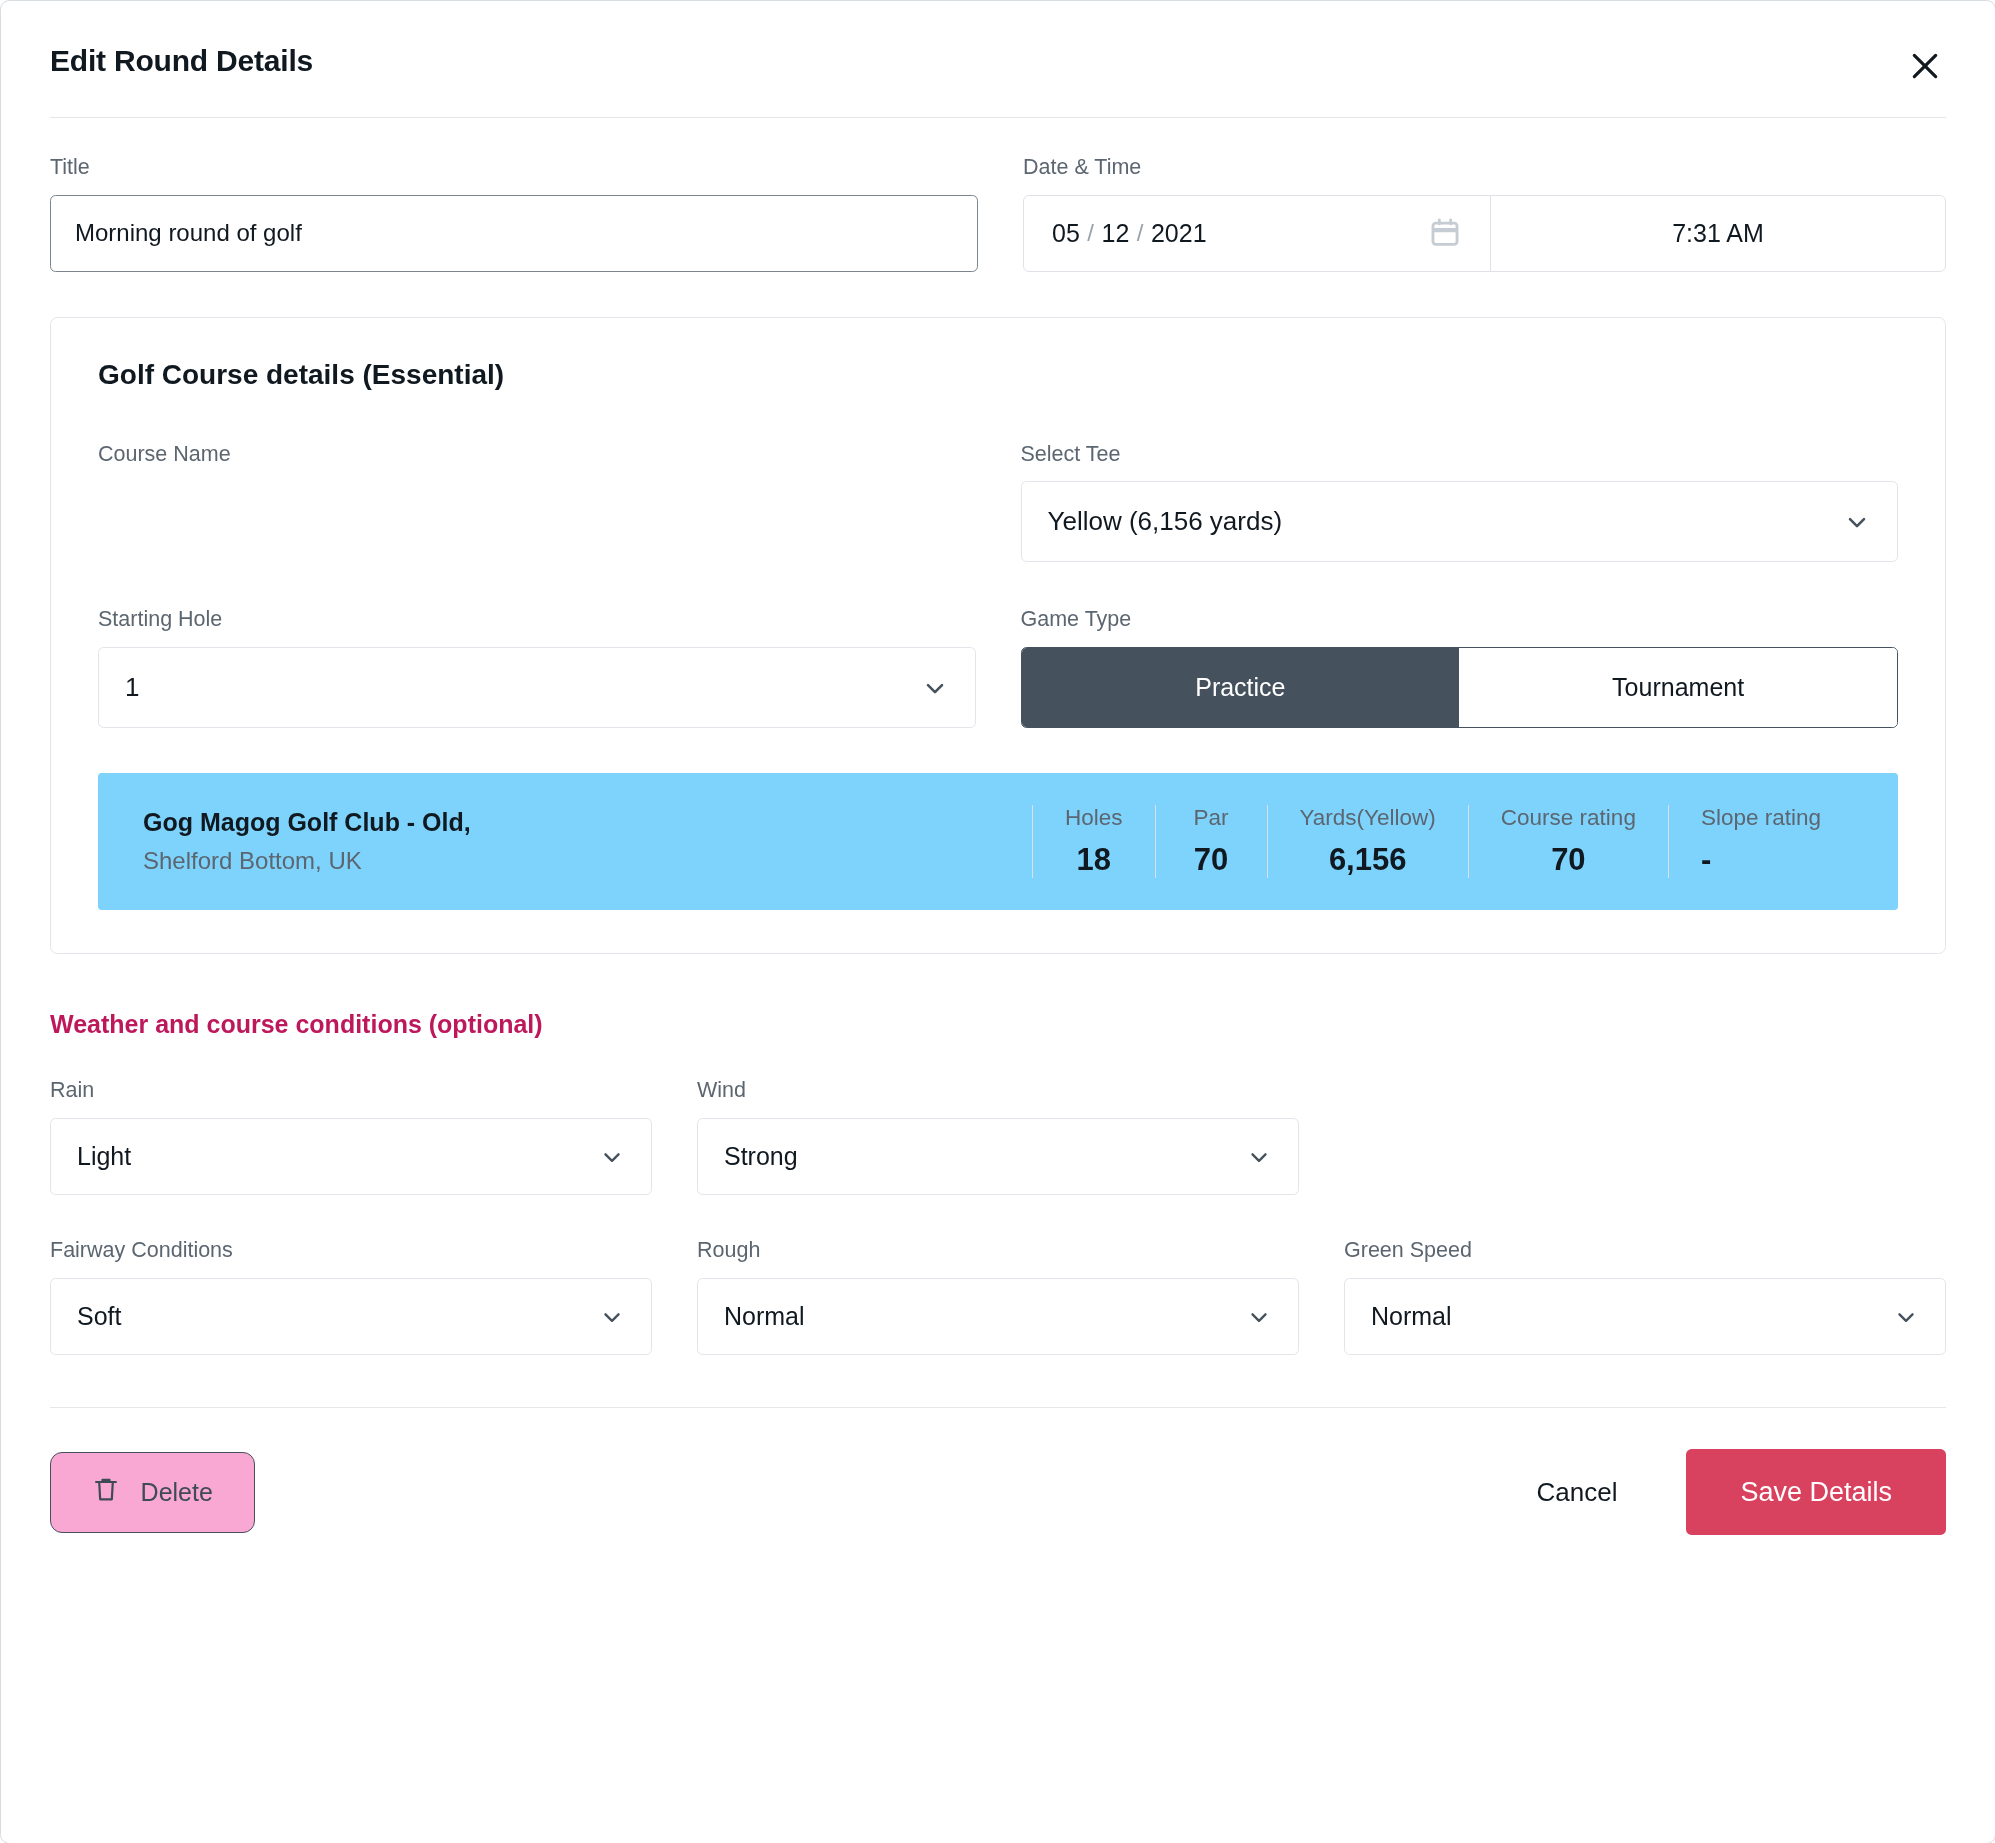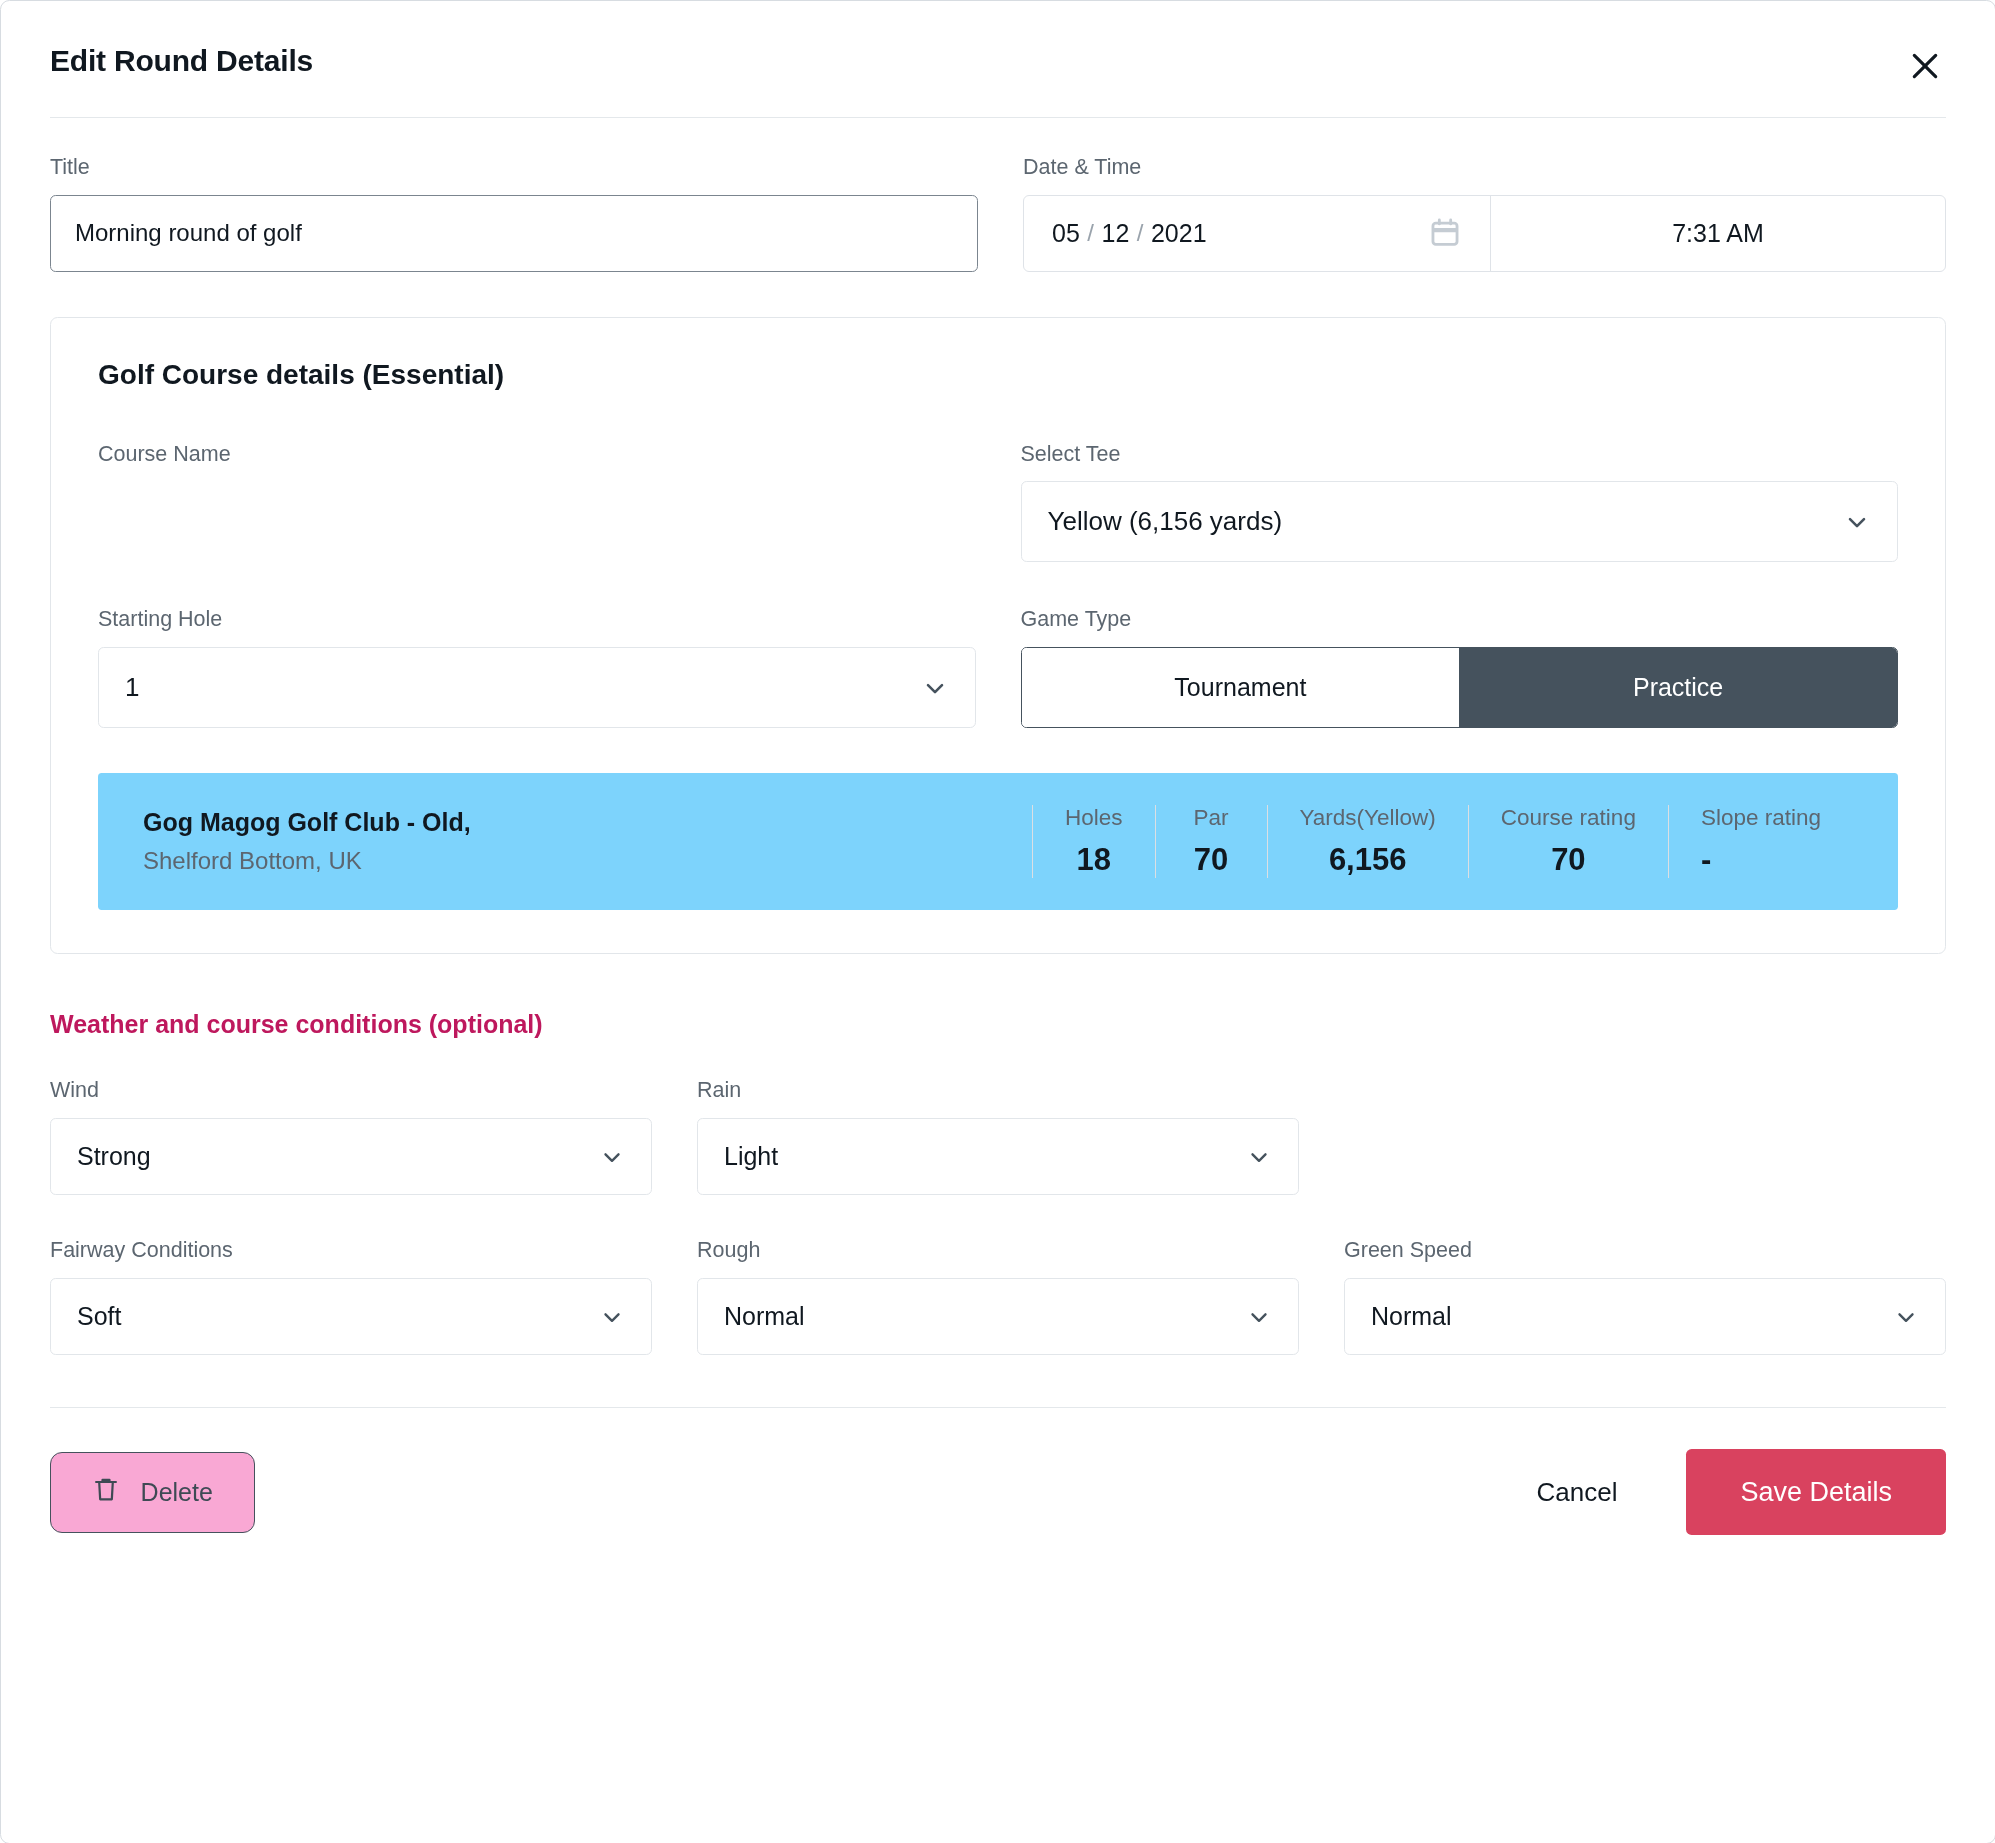--- a/index.html
+++ b/index.html
@@ -398,22 +398,22 @@
             <svg width="28" height="28" viewBox="0 0 24 24" fill="none" stroke="#45525d" stroke-width="2.2" stroke-linecap="round" stroke-linejoin="round">
               <polyline points="6 9.5 12 15.5 18 9.5"></polyline>
             </svg>
           </span>
         </div>
       </div>
 
       <div class="card-col">
         <div class="field-label">Game Type</div>
         <div class="segmented">
+          <div class="seg active">Practice</div>
           <div class="seg">Tournament</div>
-          <div class="seg active">Practice</div>
         </div>
       </div>
     </div>
 
     <div class="stats-strip">
       <div class="stats-name">
         <div class="stats-course">Gog Magog Golf Club - Old,</div>
         <div class="stats-loc">Shelford Bottom, UK</div>
       </div>
       <div class="stat-cell">
@@ -436,34 +436,34 @@
         <div class="stat-label">Slope rating</div>
         <div class="stat-value">-</div>
       </div>
     </div>
   </div>
 
   <div class="weather-heading">Weather and course conditions (optional)</div>
 
   <div class="weather-grid">
     <div class="w-cell">
-      <div class="field-label">Wind</div>
+      <div class="field-label">Rain</div>
       <div class="select-box sm">
-        <span class="select-value">Strong</span>
+        <span class="select-value">Light</span>
         <span class="chev">
           <svg width="26" height="26" viewBox="0 0 24 24" fill="none" stroke="#45525d" stroke-width="2.2" stroke-linecap="round" stroke-linejoin="round">
             <polyline points="6 9.5 12 15.5 18 9.5"></polyline>
           </svg>
         </span>
       </div>
     </div>
     <div class="w-cell">
-      <div class="field-label">Rain</div>
+      <div class="field-label">Wind</div>
       <div class="select-box sm">
-        <span class="select-value">Light</span>
+        <span class="select-value">Strong</span>
         <span class="chev">
           <svg width="26" height="26" viewBox="0 0 24 24" fill="none" stroke="#45525d" stroke-width="2.2" stroke-linecap="round" stroke-linejoin="round">
             <polyline points="6 9.5 12 15.5 18 9.5"></polyline>
           </svg>
         </span>
       </div>
     </div>
     <div class="w-cell empty"></div>
   </div>
 

